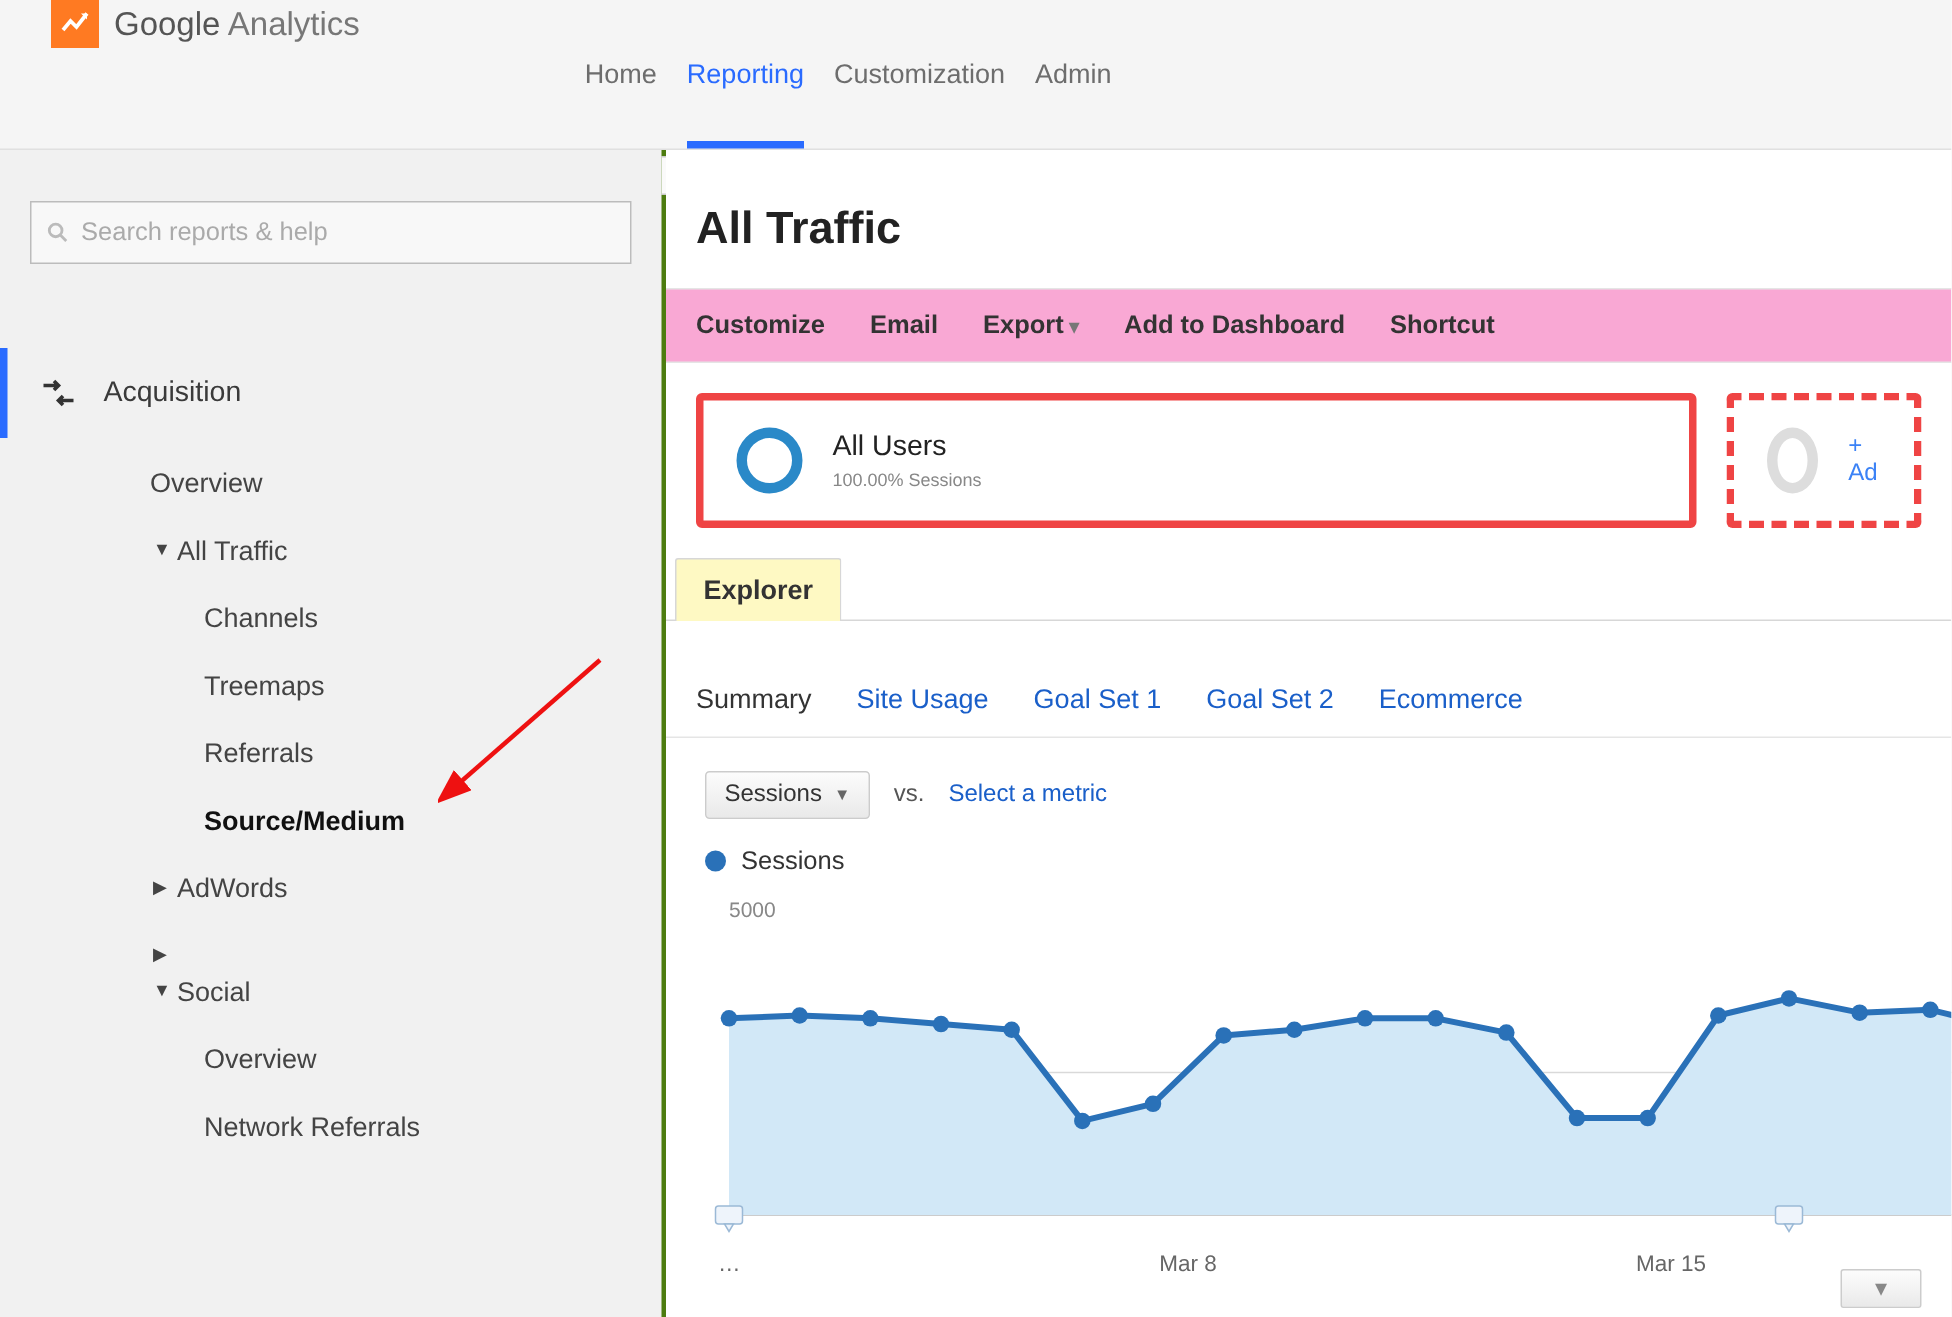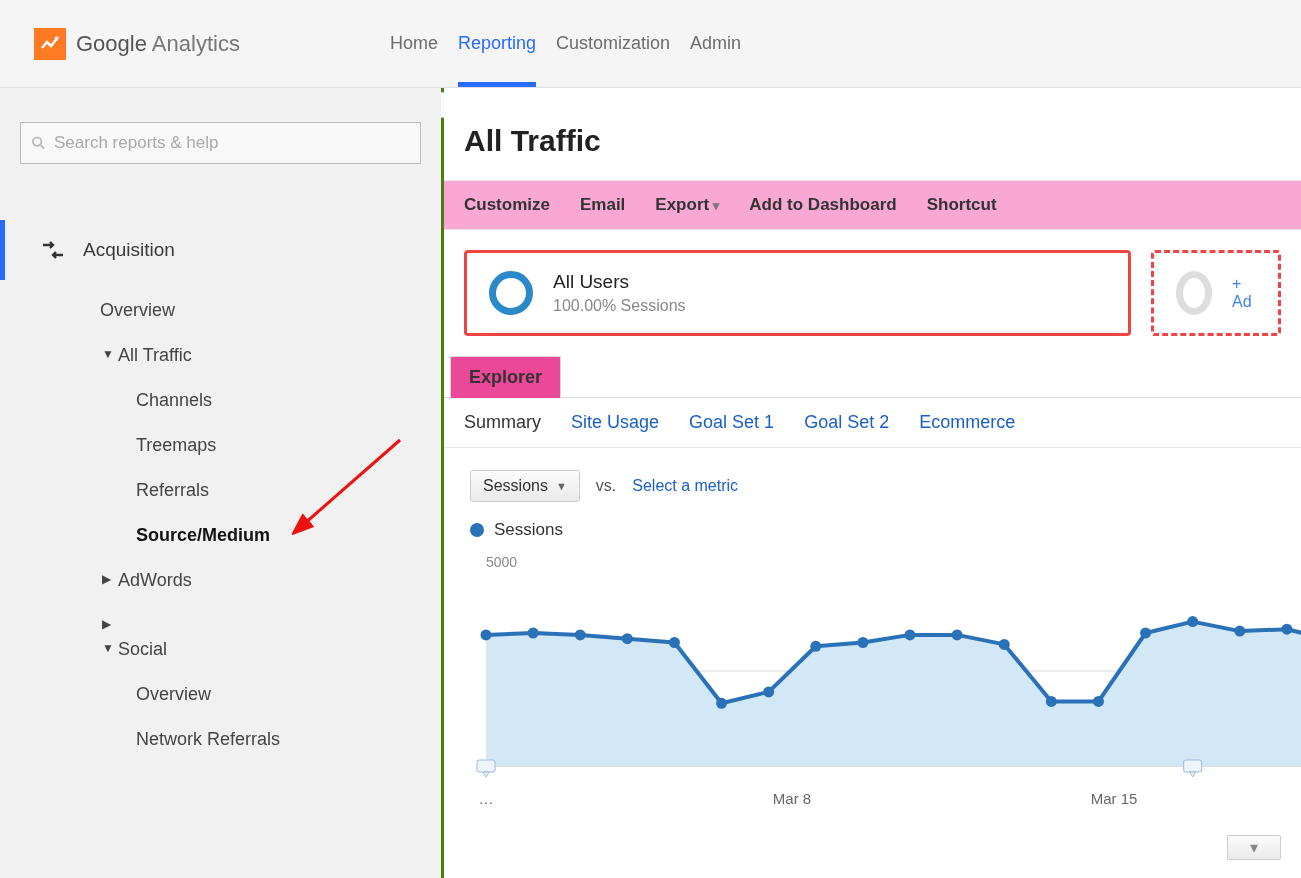--- a/index.html
+++ b/index.html
@@ -4,22 +4,22 @@
 <style>
   * { box-sizing: border-box; margin: 0; padding: 0; }
   body {
     font-family: Arial, Helvetica, sans-serif;
     width: 1301px; height: 878px;
     background: #f1f1f1; color: #333;
     position: relative; overflow: hidden;
   }
   
   .topbar {
-    height: 88px; background: #f5f5f5;
-    display: flex; align-items: center; padding: 0 34px;
+    height: 100px; background: #f5f5f5;
+    display: flex; align-items: flex-start; padding: 0 34px;
     border-bottom: 1px solid #e0e0e0;
   }
   .logo { display: flex; align-items: center; gap: 10px; }
   .logo-icon {
     width: 32px; height: 32px; background: #ff7a22;
     display: flex; align-items: center; justify-content: center;
   }
   .logo-icon svg { width: 20px; height: 20px; }
   .logo-text { font-size: 22px; color: #555; }
   .logo-text .bold { color: #555; font-weight: 500; }
@@ -53,21 +53,21 @@
     background: #f8f8f8; display: flex; align-items: center;
     padding: 0 10px; gap: 8px;
   }
   .search input {
     border: none; background: transparent; outline: none;
     font-size: 17px; color: #555; width: 100%;
   }
   .search input::placeholder { color: #aaa; }
   .side-section-hdr {
     display: flex; align-items: center; gap: 18px;
-    padding: 18px 36px; font-size: 19px; color: #3a3a3a;
+    padding: 18px 22px; font-size: 19px; color: #3a3a3a;
     border-left: 5px solid #2a6bff; margin-top: 30px;
   }
   .side-tree { list-style: none; padding: 8px 0 0 0; font-size: 18px; color: #444; }
   .side-tree li { padding: 12px 0 12px 100px; position: relative; cursor: pointer; }
   .side-tree li.lvl1 { padding-left: 100px; }
   .side-tree li.lvl2 { padding-left: 136px; }
   .side-tree li .caret {
     position: absolute; left: 100px; top: 14px; font-size: 12px; color: #444;
   }
   .side-tree li.has-caret { padding-left: 118px; }
@@ -81,43 +81,43 @@
   }
   .toolbar {
     background: #f9a8d4; border-top: 1px solid #e5e5e5; border-bottom: 1px solid #e5e5e5;
     padding: 14px 20px; display: flex; gap: 30px; align-items: center;
     font-size: 17px; color: #333;
   }
   .toolbar .tb { cursor: pointer; font-weight: 600; color: #333; }
   .toolbar .dd::after { content: " ▾"; color: #777; font-size: 13px; }
   .segment-row { display: flex; gap: 20px; padding: 20px; }
   .segment {
-    border: 3px solid #ef4444; border-radius: 4px; flex: 1;
+    border: 5px solid #ef4444; border-radius: 4px; flex: 1;
     padding: 18px 22px; display: flex; align-items: center; gap: 20px;
     background: #fff;
   }
   .segment.add {
     border-style: dashed; color: #3b82f6; min-width: 130px;
     flex: 0 0 130px; justify-content: flex-start;
   }
   .donut { width: 44px; height: 44px; border-radius: 50%; border: 7px solid #2a89c8; }
   .donut.grey { border-color: #ddd; }
   .seg-text .t1 { font-size: 19px; color: #222; }
-  .seg-text .t2 { font-size: 16px; color: #888; margin-top: 4px; }
+  .seg-text .t2 { font-size: 12px; color: #888; margin-top: 4px; }
   .tabs { padding: 0 6px; border-bottom: 1px solid #d7d7d7; }
   .tab {
     display: inline-block; border: 1px solid #d7d7d7; border-bottom: none;
-    background: #ec4899; padding: 10px 18px; font-size: 18px; font-weight: 700;
+    background: #fef9c3; padding: 10px 18px; font-size: 18px; font-weight: 700;
     border-radius: 2px 2px 0 0; margin-bottom: -1px;
   }
   .subtabs {
     padding: 14px 20px; display: flex; gap: 30px; font-size: 18px;
     border-bottom: 1px solid #e5e5e5;
   }
-  .subtabs .st { color: #1a5fc9; cursor: pointer; }
+  .subtabs .st { color: #1a5fc9; cursor: pointer; margin-top: 28px; }
   .subtabs .st.active { color: #333; font-weight: 500; }
   .metric-row {
     padding: 22px 26px 8px; display: flex; align-items: center; gap: 16px;
     font-size: 16px;
   }
   .dropdown {
     border: 1px solid #ccc; background: linear-gradient(#fcfcfc,#e9e9e9);
     padding: 6px 12px; border-radius: 3px; cursor: pointer;
     display: inline-flex; align-items: center; gap: 8px;
   }

